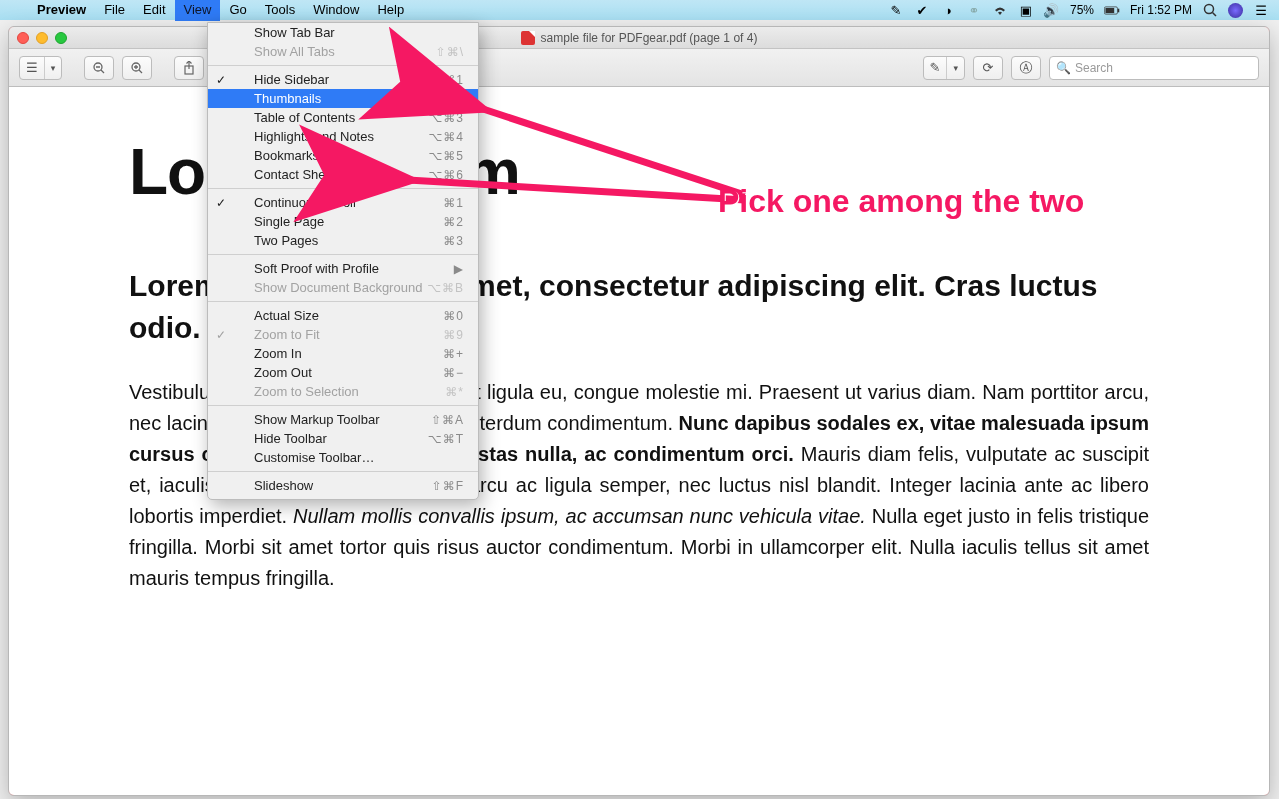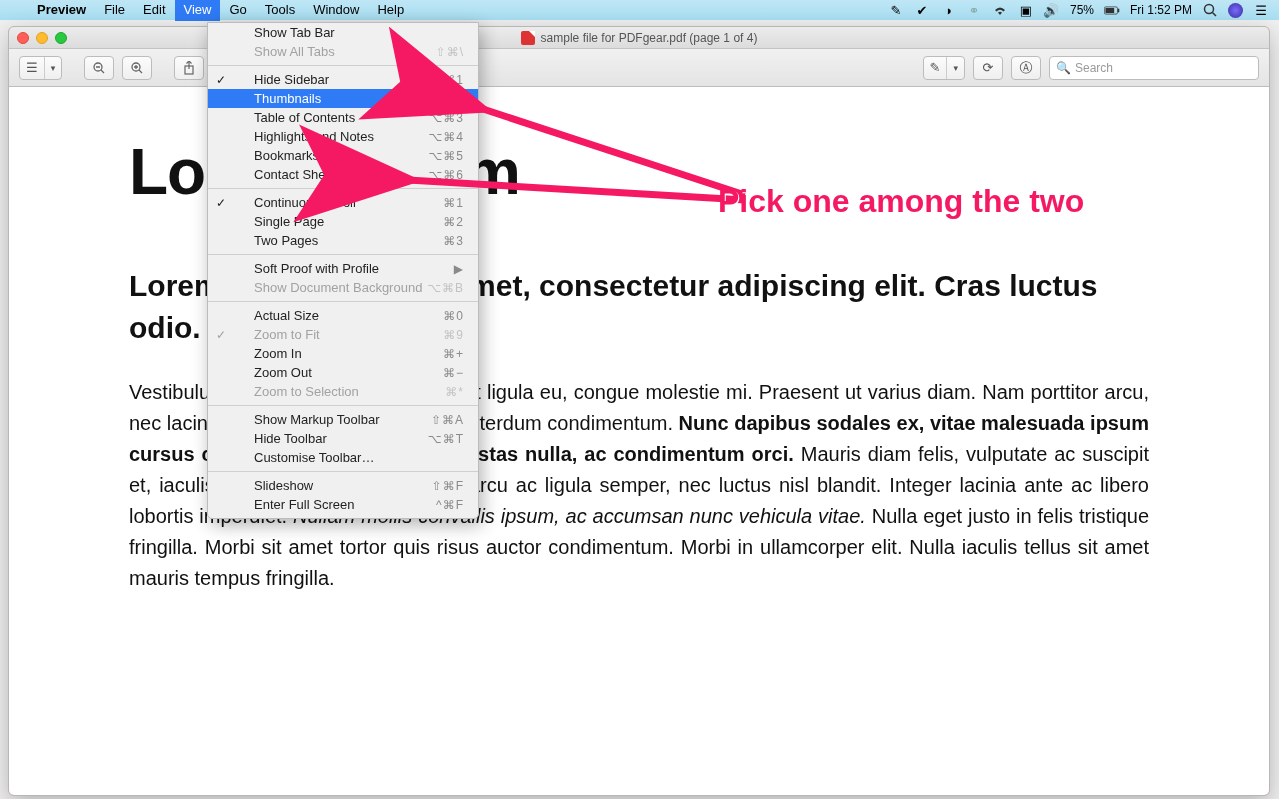--- a/index.html
+++ b/index.html
@@ -3,21 +3,21 @@
 <meta charset="utf-8">
 <style>
 * { margin: 0; padding: 0; box-sizing: border-box; font-family: -apple-system, "Helvetica Neue", Arial, sans-serif; }
 html, body { width: 1279px; height: 799px; overflow: hidden; background: #f0f0f0; }
 
 
 .menubar { position: absolute; left:0; top:0; width:1279px; height:20px; background: linear-gradient(#bfe6f5,#a8dff2); display:flex; align-items:center; font-size:13px; }
 .menubar .apple { width:28px; text-align:center; font-size:14px; }
 .menubar .mitem { padding:0 9px; height:22px; line-height:22px; cursor:default; }
 .menubar .mitem.bold { font-weight:600; }
-.menubar .mitem.active { background:#2f7bf6; color:#ffffff; }
+.menubar .mitem.active { background:#2f7bf6; color:#0f172a; }
 .menubar .spacer { flex:1; }
 .menubar .right { display:flex; align-items:center; gap:10px; padding-right:10px; font-size:12px; }
 .menubar .ricon { width:16px; height:16px; display:inline-flex; align-items:center; justify-content:center; font-size:13px; }
 
 
 .window { position:absolute; left:8px; top:26px; width:1262px; height:770px; background:#fca5a5; border:1px solid #b7b7b7; border-radius:6px; box-shadow:0 8px 24px rgba(0,0,0,.25); overflow:hidden; }
 .titlebar { height:22px; background:linear-gradient(#ececec,#dcdcdc); border-bottom:1px solid #c3c3c3; display:flex; align-items:center; position:relative; }
 .trafficlights { position:absolute; left:8px; top:5px; display:flex; gap:7px; }
 .trafficlights span { width:12px; height:12px; border-radius:50%; display:block; }
 .tl-close{background:#ff5f57;border:1px solid #e24640;}
@@ -269,24 +269,20 @@
     </div>
     <div class="dd-item">
       <span class="label">Customise Toolbar…</span>
       <span class="accel"></span>
     </div>
     <div class="dd-sep"></div>
     <div class="dd-item">
       <span class="label">Slideshow</span>
       <span class="accel">⇧⌘F</span>
     </div>
-    <div class="dd-item">
-      <span class="label">Enter Full Screen</span>
-      <span class="accel">^⌘F</span>
-    </div>
   </div>
 
 <div class="anno-text">Pick one among the two</div>
 <svg class="anno" width="1279" height="799">
   <defs>
     <marker id="ah" markerWidth="18" markerHeight="14" refX="2" refY="7" orient="auto">
       <path d="M18 0 L0 7 L18 14 L14 7 Z" fill="#f51863"></path>
     </marker>
   </defs>
   <line x1="745" y1="195" x2="480" y2="108" stroke="#f51863" stroke-width="7" marker-end="url(#ah)"></line>

